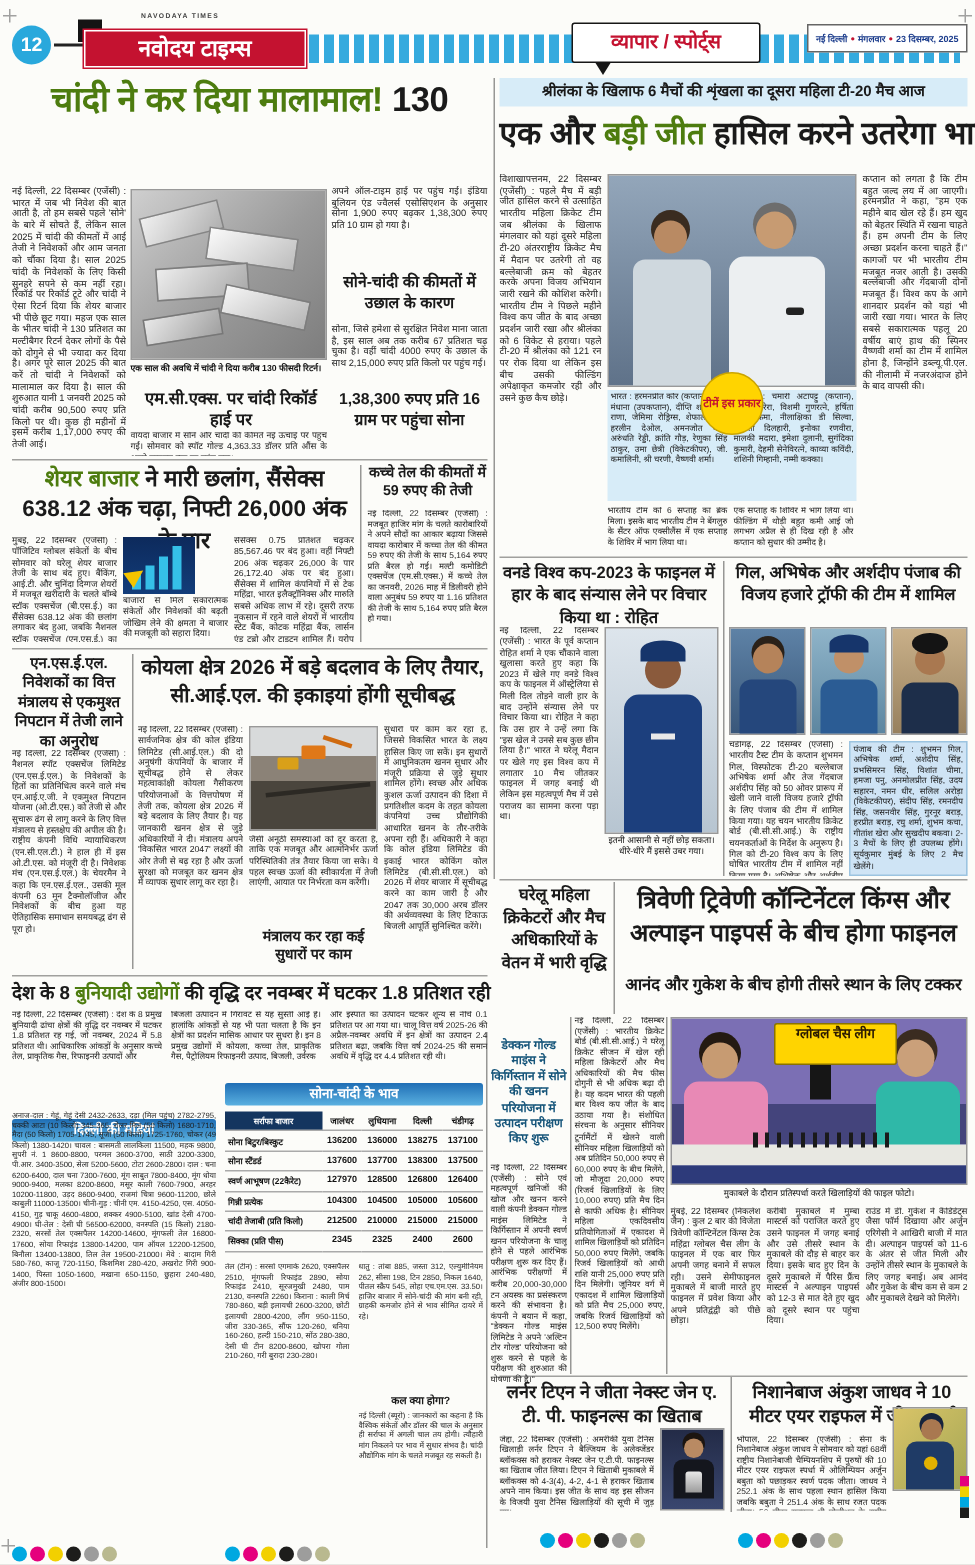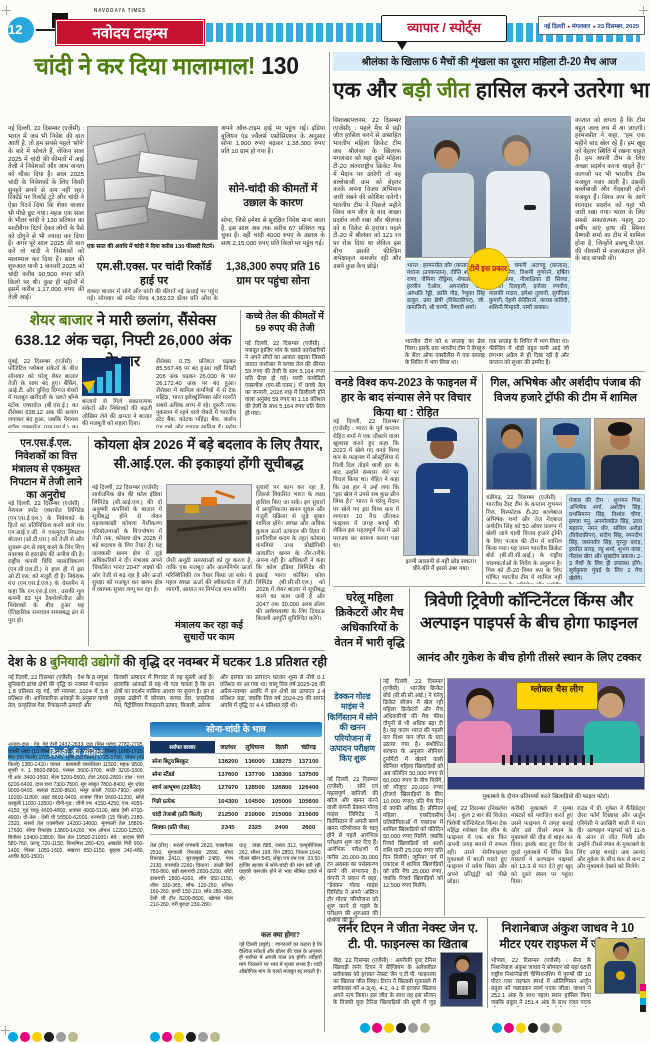--- a/index.html
+++ b/index.html
@@ -49,21 +49,21 @@
 </style>
 </head>
 <body>
 
 <div class="page">
 
   <div class="plus" style="left:2px;top:6px"></div>
   <div class="plus" style="left:639px;top:6px"></div>
   <div class="plus" style="left:1px;top:1026px"></div>
 
-  <div class="abs" style="left:8px;top:17px;width:26px;height:26px;border-radius:50%;background:#29a8dc;color:#fff;font-weight:bold;font-size:13px;line-height:26px">12</div>
+  <div class="abs" style="left:8px;top:17px;width:26px;height:26px;border-radius:50%;background:#29a8dc;color:#fff;font-weight:bold;font-size:13px;text-align:center;line-height:26px">12</div>
   <div class="abs" style="left:36px;top:29px;width:20px;height:1.5px;background:#222"></div>
   <div class="abs" style="left:52px;top:13px;width:16px;height:15px;background:#141414"></div>
   <div class="abs b" style="left:94px;top:8px;font-size:4.5px;letter-spacing:.9px;color:#444">NAVODAYA TIMES</div>
   <div class="abs" style="left:56px;top:20px;width:148px;height:25px;background:#c41230;border:1px solid #fff;box-shadow:0 0 0 1px #c41230;color:#fff;font-weight:bold;font-size:15px;text-align:center;line-height:23px">नवोदय टाइम्स</div>
   <div class="abs stripes" style="left:206px;top:23px;width:434px;height:19px"></div>
   <div class="abs sectbox" style="left:381px;top:15px;width:126px;height:27px;z-index:3">व्यापार / स्पोर्ट्स</div>
   <div class="notch" style="left:397px;top:42px;z-index:3"></div>
   <div class="abs datebox" style="left:538px;top:16px;width:107px;height:19px;z-index:3">
     <span>नई दिल्ली</span>
     <span class="rd">●</span>

